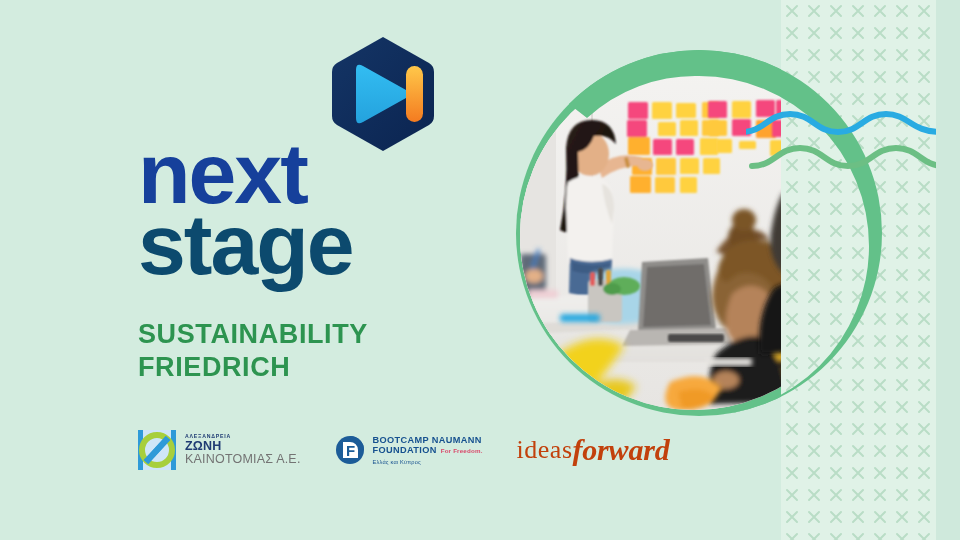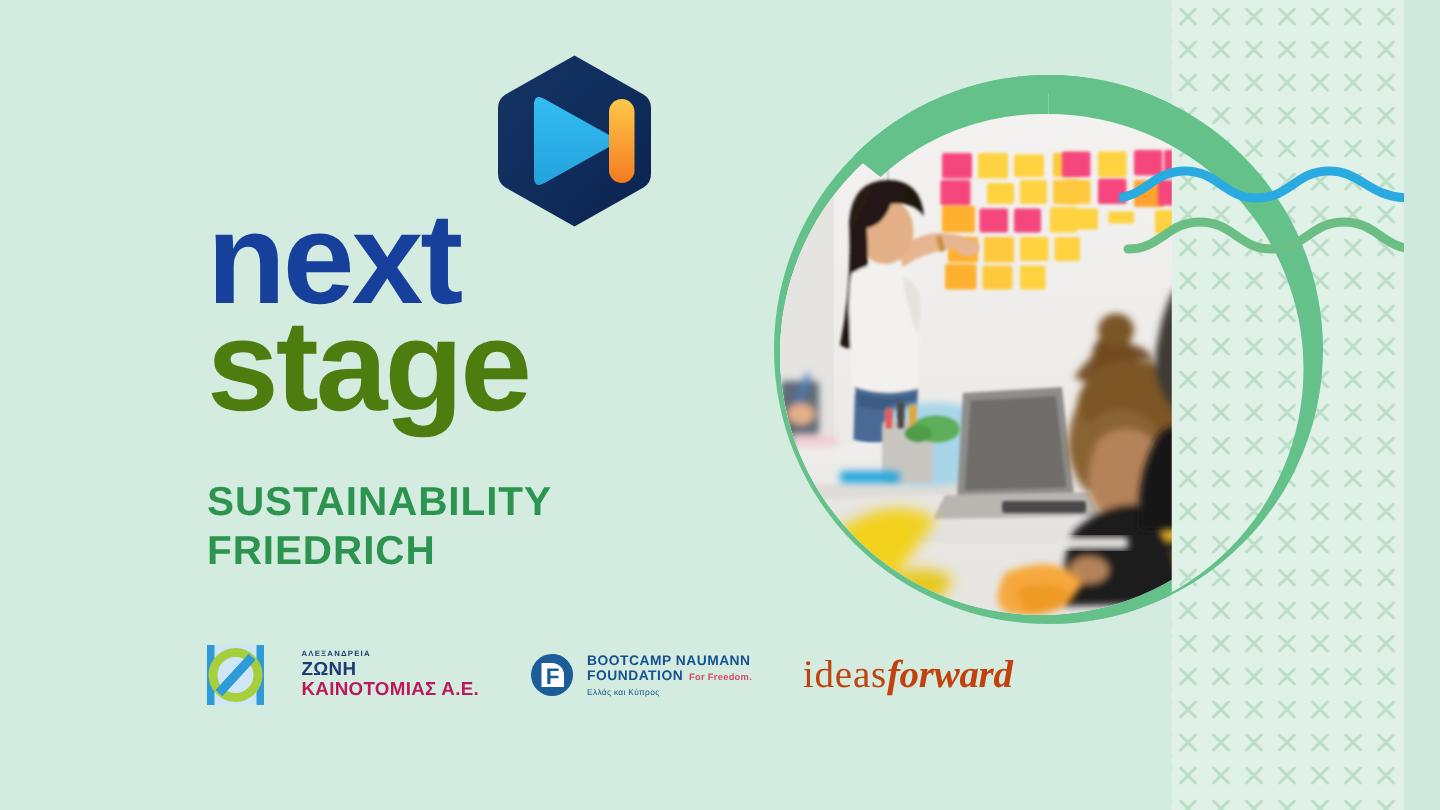--- a/index.html
+++ b/index.html
@@ -103,21 +103,21 @@
   .word-next {
     font-size: 86px;
     font-weight: 700;
     color: #16409b;
     display: block;
     letter-spacing: -2px;
   }
   .word-stage {
     font-size: 86px;
     font-weight: 700;
-    color: #4d7c0f;
+    color: #0c4a6e;
     display: block;
     letter-spacing: -2px;
     margin-top: -8px;
   }
   .subtitle {
     position: absolute;
     left: 0;
     top: 284px;
     color: #2d9450;
     font-size: 27px;
@@ -132,41 +132,41 @@
     position: absolute;
     left: 136px;
     top: 428px;
     display: flex;
     align-items: center;
     gap: 34px;
   }
   .partner { display: flex; align-items: center; }
 
   
-  .azk { display: flex; align-items: center; gap: 23px; }
+  .azk { display: flex; align-items: center; gap: 7px; }
   .azk-text { line-height: 1.05; }
   .azk-sup {
     font-size: 5.2px;
     letter-spacing: 0.8px;
     color: #1f3b73;
     font-weight: 700;
     display: block;
     margin-bottom: 1px;
   }
   .azk-l1 {
     font-size: 12.5px;
     font-weight: 700;
     color: #1f3b73;
     display: block;
     letter-spacing: 0.2px;
   }
   .azk-l2 {
     font-size: 12.5px;
-    font-weight: 700;
-    color: #be185d;
+    font-weight: 400;
+    color: #737373;
     display: block;
     letter-spacing: 0.2px;
   }
 
   
   .fnf { display: flex; align-items: center; gap: 8px; }
   .fnf-text { line-height: 1.12; }
   .fnf-l1 {
     font-size: 9.2px;
     font-weight: 700;
@@ -201,21 +201,21 @@
     color: #c2410c;
     line-height: 0.93;
   }
   .ideas-1 {
     display: block;
     font-size: 26px;
     letter-spacing: 0.5px;
   }
   .ideas-2 {
     display: block;
-    font-size: 26px;
+    font-size: 30px;
     font-style: italic;
     font-weight: 700;
     letter-spacing: -0.2px;
   }
 </style>
 </head>
 <body>
 
 <div id="stage">
 

